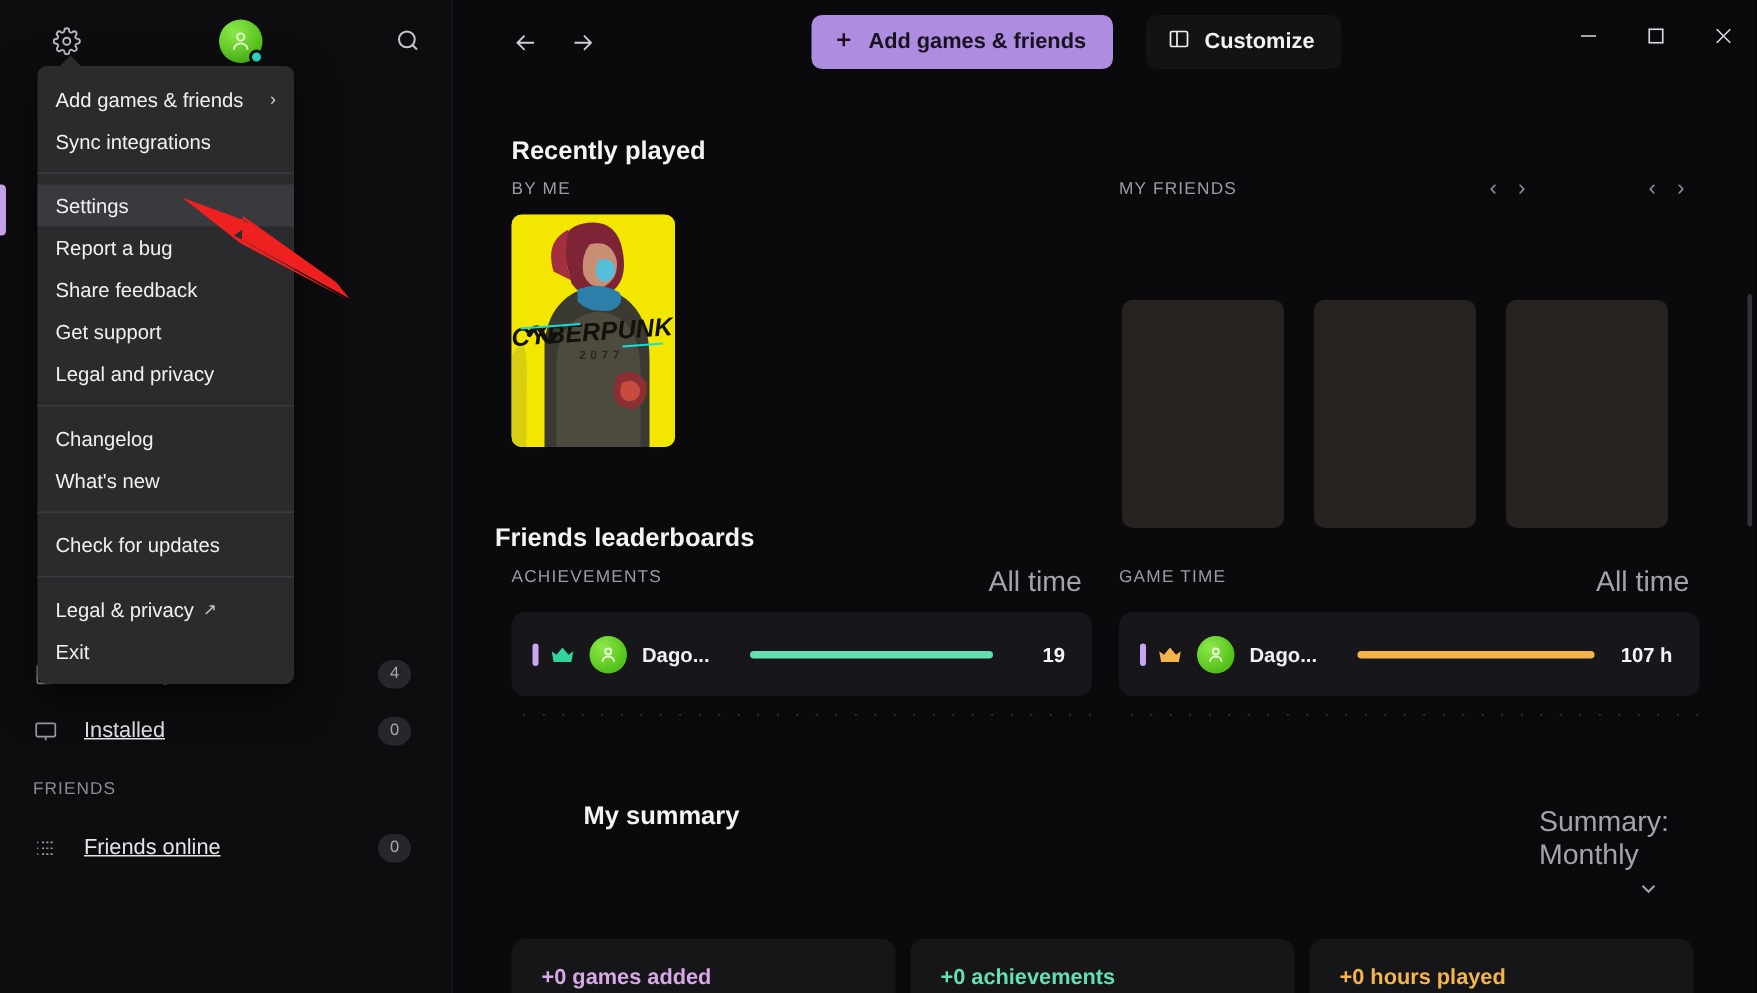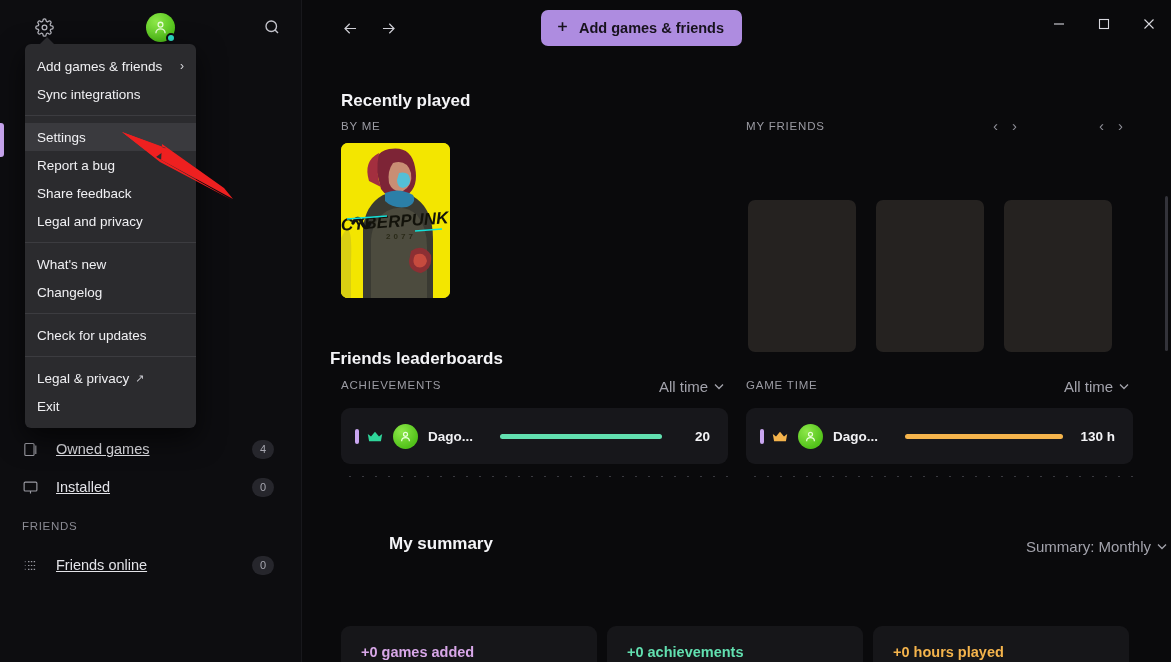--- a/index.html
+++ b/index.html
@@ -195,22 +195,22 @@
 
   .friend-card {
     position: absolute; top: 144px;
     width: 108px; height: 152px;
     background: #252220; border-radius: 7px;
     cursor: pointer;
   }
 
   .dropdown-sel {
     position: absolute;
-    color: #a3a3ac; font-size: 15px;
-    display: flex; align-items: center; gap: 6px; cursor: pointer;
+    color: #a3a3ac; font-size: 19px;
+    display: flex; align-items: center; gap: 6px; cursor: pointer; flex-direction: column;
   }
   .dropdown-sel .chev { font-size: 10px; }
 
   .lb-panel {
     position: absolute;
     height: 56px; border-radius: 9px;
     background: #17171b;
   }
   .lb-row { display: flex; align-items: center; height: 56px; padding: 0 18px 0 14px; }
   .lb-rankbar { width: 4px; height: 15px; border-radius: 2px; background: #c9a6f0; margin-right: 7px; }
@@ -333,30 +333,33 @@
     <div class="menu-item highlight">
       <span class="mi-label">Settings</span>
     </div>
     <div class="menu-item">
       <span class="mi-label">Report a bug</span>
     </div>
     <div class="menu-item">
       <span class="mi-label">Share feedback</span>
     </div>
     <div class="menu-item">
+      <span class="mi-label">Get support</span>
+    </div>
+    <div class="menu-item">
       <span class="mi-label">Legal and privacy</span>
     </div>
 
     <div class="menu-sep"></div>
 
     <div class="menu-item">
+      <span class="mi-label">Changelog</span>
+    </div>
+    <div class="menu-item">
       <span class="mi-label">What's new</span>
-    </div>
-    <div class="menu-item">
-      <span class="mi-label">Changelog</span>
     </div>
 
     <div class="menu-sep"></div>
 
     <div class="menu-item">
       <span class="mi-label">Check for updates</span>
     </div>
 
     <div class="menu-sep"></div>
 
@@ -391,20 +394,29 @@
 
       <button class="add-btn">
         <span>
           <svg width="15" height="15" viewBox="0 0 24 24" fill="none" stroke="#17121d" stroke-width="2.6">
             <path d="M12 5v14M5 12h14"></path>
           </svg>
         </span>
         <span>Add games &amp; friends</span>
       </button>
 
+      <button class="customize-btn">
+        <span>
+          <svg width="16" height="16" viewBox="0 0 24 24" fill="none" stroke="#f2f2f5" stroke-width="1.7">
+            <rect x="3.5" y="4.5" width="17" height="15" rx="1.6"></rect>
+            <path d="M10 4.5v15"></path>
+          </svg>
+        </span>
+        <span>Customize</span>
+      </button>
 
       <div class="win-btns">
         <div class="win-btn">
           <svg width="12" height="12" viewBox="0 0 12 12" stroke="#d8d8de" stroke-width="1.1">
               <path d="M1 6h10"></path>
             </svg>
         </div>
         <div class="win-btn">
           <svg width="12" height="12" viewBox="0 0 12 12" fill="none" stroke="#d8d8de" stroke-width="1.1">
               <rect x="1.5" y="1.5" width="9" height="9"></rect>
@@ -497,21 +509,21 @@
           <span class="lb-av">
             <svg width="15" height="15" viewBox="0 0 24 24" fill="none" stroke="#e9ffd9" stroke-width="2">
               <circle cx="12" cy="8.5" r="3.2"></circle>
                 <path d="M5.8 19.5c0-3.4 2.8-5.6 6.2-5.6s6.2 2.2 6.2 5.6"></path>
             </svg>
           </span>
           <span class="lb-name">Dago...</span>
           <span class="lb-bar-wrap">
             <span class="lb-bar" id="ach-bar" style="background:#62e0b0; width:100%;"></span>
           </span>
-          <span class="lb-val" style="width:48px">20</span>
+          <span class="lb-val" style="width:48px">19</span>
         </div>
       </div>
 
       <div class="lb-panel" style="left:444px; top:352px; width:387px;">
         <div class="lb-row">
           <span class="lb-rankbar"></span>
           <span class="lb-crown">
             <svg width="16" height="13" viewBox="0 0 20 16" fill="#f5b44c">
               <path d="M1 5l4 3 5-6 5 6 4-3-1.6 9H2.6z"></path>
             </svg>
@@ -519,21 +531,21 @@
           <span class="lb-av">
             <svg width="15" height="15" viewBox="0 0 24 24" fill="none" stroke="#e9ffd9" stroke-width="2">
               <circle cx="12" cy="8.5" r="3.2"></circle>
                 <path d="M5.8 19.5c0-3.4 2.8-5.6 6.2-5.6s6.2 2.2 6.2 5.6"></path>
             </svg>
           </span>
           <span class="lb-name">Dago...</span>
           <span class="lb-bar-wrap">
             <span class="lb-bar" id="gt-bar" style="background:#f5b44c; width:100%;"></span>
           </span>
-          <span class="lb-val" style="width:52px">130 h</span>
+          <span class="lb-val" style="width:52px">107 h</span>
         </div>
       </div>
 
       <div class="dot-sep" style="left:41px; top:420px; width:385px;"></div>
       <div class="dot-sep" style="left:446px; top:420px; width:385px;"></div>
 
       <div class="section-title" style="left:39px; top:478px;margin-left:48px;">My summary</div>
 
       <div class="dropdown-sel" style="left:724px; top:482px;">
         <span>Summary: Monthly</span>

